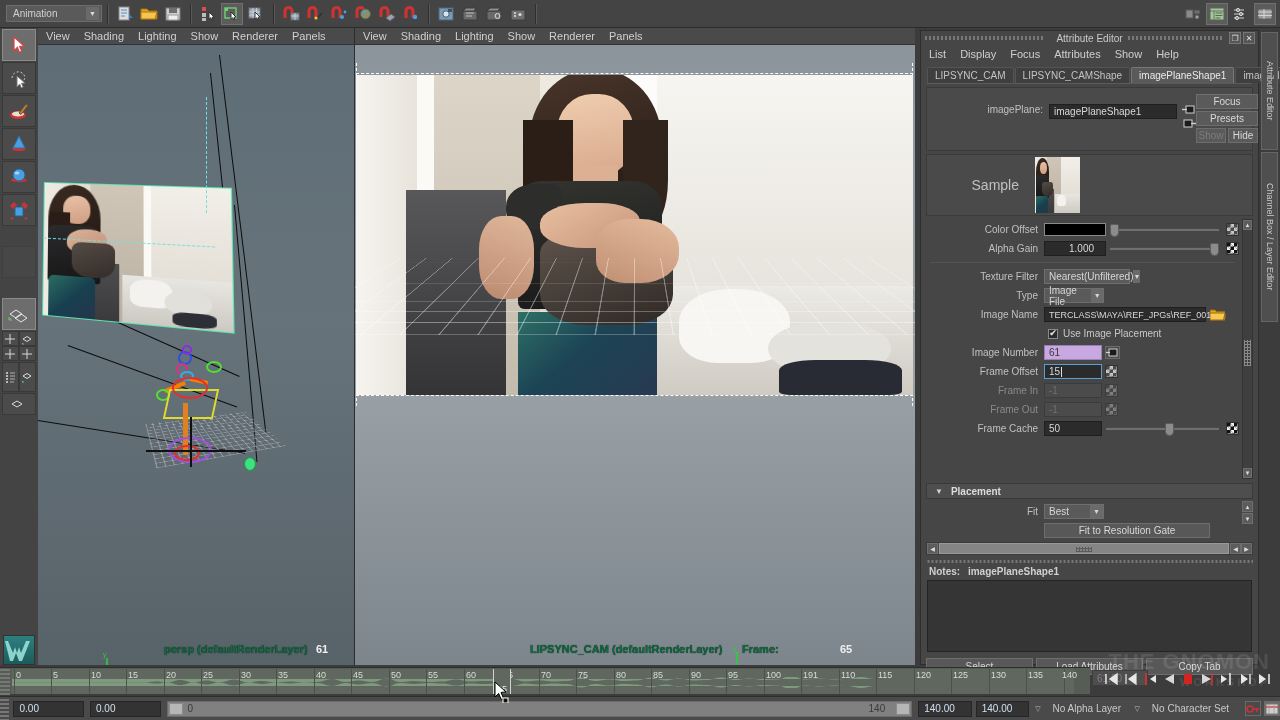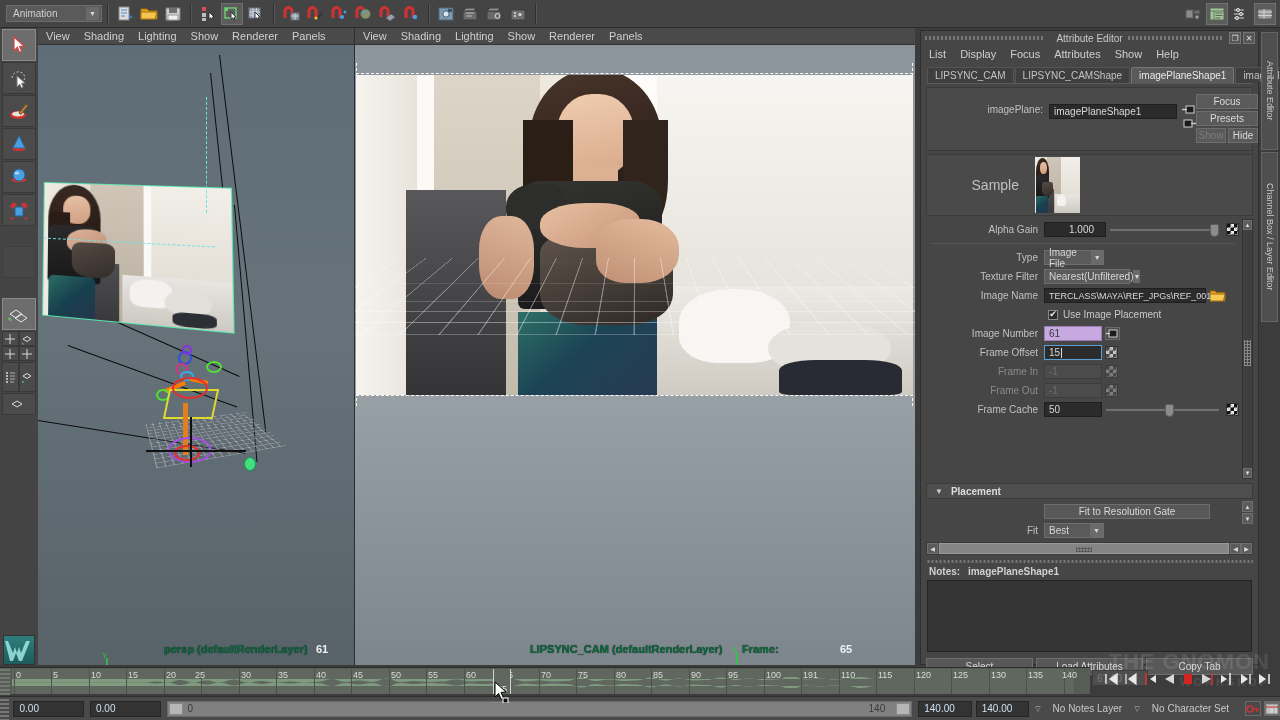--- a/index.html
+++ b/index.html
@@ -988,44 +988,52 @@
           <div class="pants"></div>
       </div>
     </div>
   </div>
 
   <div id="ae-scroll-area" style="height:260px;padding-top:2px;">
     <div style="padding-right:14px;">
 
 
 
+      <div class="ae-row">
+        <span class="ae-label">Color Offset</span>
+        <div style="width:62px;height:13px;background:#000000;border:1px solid #8a8a8a;"></div>
+        <div class="slider-track">
+          <div class="slider-knob" style="left:0;"></div>
+        </div>
+        <div class="checker-btn"></div>
+      </div>
 
       <div class="ae-row">
         <span class="ae-label">Alpha Gain</span>
         <div class="ae-field" style="width:62px;padding-left:24px;">1.000</div>
         <div class="slider-track">
           <div class="slider-knob" style="right:0;"></div>
         </div>
         <div class="checker-btn dark"></div>
       </div>
 
       <div class="ae-sep"></div>
 
       <div class="ae-row">
+        <span class="ae-label">Texture Filter</span>
+        <div class="ae-combo" style="width:86px;">
+          <span>Nearest(Unfiltered)</span>
+          <span class="arw">▼</span>
+        </div>
+      </div>
+
+      <div class="ae-row">
         <span class="ae-label">Type</span>
         <div class="ae-combo" style="width:60px;">
           <span>Image File</span>
-          <span class="arw">▼</span>
-        </div>
-      </div>
-
-      <div class="ae-row">
-        <span class="ae-label">Texture Filter</span>
-        <div class="ae-combo" style="width:86px;">
-          <span>Nearest(Unfiltered)</span>
           <span class="arw">▼</span>
         </div>
       </div>
 
       <div class="ae-row">
         <span class="ae-label">Image Name</span>
         <div class="ae-field" style="width:162px;font-size:9px;">TERCLASS\MAYA\REF_JPGs\REF_001.jpg</div>
         <div class="folder-btn">
           <svg width="15" height="12" viewBox="0 0 15 12">
               <path d="M0 1h5l1.5 1.5H15V11H0z" fill="#e8a318" stroke="#9a6c0c"></path>
@@ -1091,29 +1099,29 @@
                   background-image:repeating-linear-gradient(0deg,#8a8a8a 0 1px,transparent 1px 3px),repeating-linear-gradient(90deg,#8a8a8a 0 1px,transparent 1px 3px);"></div>
     </div>
   </div>
 
   <div id="placement-hdr">
     <span class="tri">▼</span>
     <span class="lbl">Placement</span>
   </div>
   <div style="margin:0 5px;background:#464646;padding-top:4px;position:relative;">
     <div class="ae-row">
-      <span class="ae-label"></span>
-      <div style="width:166px;height:15px;background:#585858;border:1px solid #6e6e6e;font-size:10px;color:#d8d8d8;display:flex;align-items:center;justify-content:center;">Fit to Resolution Gate</div>
-    </div>
-    <div class="ae-row">
       <span class="ae-label">Fit</span>
       <div class="ae-combo" style="width:60px;">
         <span>Best</span>
         <span class="arw">▼</span>
       </div>
+    </div>
+    <div class="ae-row">
+      <span class="ae-label"></span>
+      <div style="width:166px;height:15px;background:#585858;border:1px solid #6e6e6e;font-size:10px;color:#d8d8d8;display:flex;align-items:center;justify-content:center;">Fit to Resolution Gate</div>
     </div>
     <div style="position:absolute;right:0;top:2px;display:flex;flex-direction:column;gap:1px;">
       <div class="scroll-arrow" style="width:11px;height:11px;">▲</div>
       <div class="scroll-arrow" style="width:11px;height:11px;">▼</div>
     </div>
   </div>
 
   <div id="ae-hscroll">
     <div class="hs-arrow">◀</div>
     <div class="hs-thumb"></div>
@@ -1161,21 +1169,21 @@
     <div class="ts-num" style="left:4px">0</div>
     <div class="ts-tick" style="left:39px"></div>
     <div class="ts-num" style="left:41px">5</div>
     <div class="ts-tick" style="left:77px"></div>
     <div class="ts-num" style="left:79px">10</div>
     <div class="ts-tick" style="left:114px"></div>
     <div class="ts-num" style="left:116px">15</div>
     <div class="ts-tick" style="left:152px"></div>
     <div class="ts-num" style="left:154px">20</div>
     <div class="ts-tick" style="left:189px"></div>
-    <div class="ts-num" style="left:183px">25</div>
+    <div class="ts-num" style="left:191px">25</div>
     <div class="ts-tick" style="left:227px"></div>
     <div class="ts-num" style="left:229px">30</div>
     <div class="ts-tick" style="left:264px"></div>
     <div class="ts-num" style="left:266px">35</div>
     <div class="ts-tick" style="left:302px"></div>
     <div class="ts-num" style="left:304px">40</div>
     <div class="ts-tick" style="left:339px"></div>
     <div class="ts-num" style="left:341px">45</div>
     <div class="ts-tick" style="left:377px"></div>
     <div class="ts-num" style="left:379px">50</div>
@@ -1283,21 +1291,21 @@
   <div class="rb-field" style="width:74px;margin-left:6px;">0.00</div>
   <div id="rb-range-track" style="width:786px;margin-left:6px;">
     <div class="rb-handle" style="left:1px;"></div>
     <span style="position:absolute;left:20px;font-size:10px;color:#3a3a3a;">0</span>
     <span style="position:absolute;right:26px;font-size:10px;color:#3a3a3a;">140</span>
     <div class="rb-handle" style="right:1px;"></div>
   </div>
   <div class="rb-field" style="width:56px;margin-left:6px;">140.00</div>
   <div class="rb-field" style="width:56px;margin-left:4px;">140.00</div>
   <span class="rb-arrow">▽</span>
-  <div class="rb-combo" style="width:86px;">No Notes Layer</div>
+  <div class="rb-combo" style="width:86px;">No Alpha Layer</div>
   <span class="rb-arrow">▽</span>
   <div class="rb-combo" style="width:100px;">No Character Set</div>
   <div class="rb-icon-btn" style="margin-left:4px;background:#4a4a4a;">
     <svg width="14" height="12" viewBox="0 0 14 12">
         <circle cx="4" cy="6" r="3" fill="none" stroke="#d03030" stroke-width="1.6"></circle>
         <path d="M7 6h6M11 6v3" stroke="#d03030" stroke-width="1.6"></path>
       </svg>
   </div>
   <div class="rb-icon-btn" style="margin-left:3px;background:#6a6a6a;">
     <svg width="14" height="12" viewBox="0 0 14 12">

